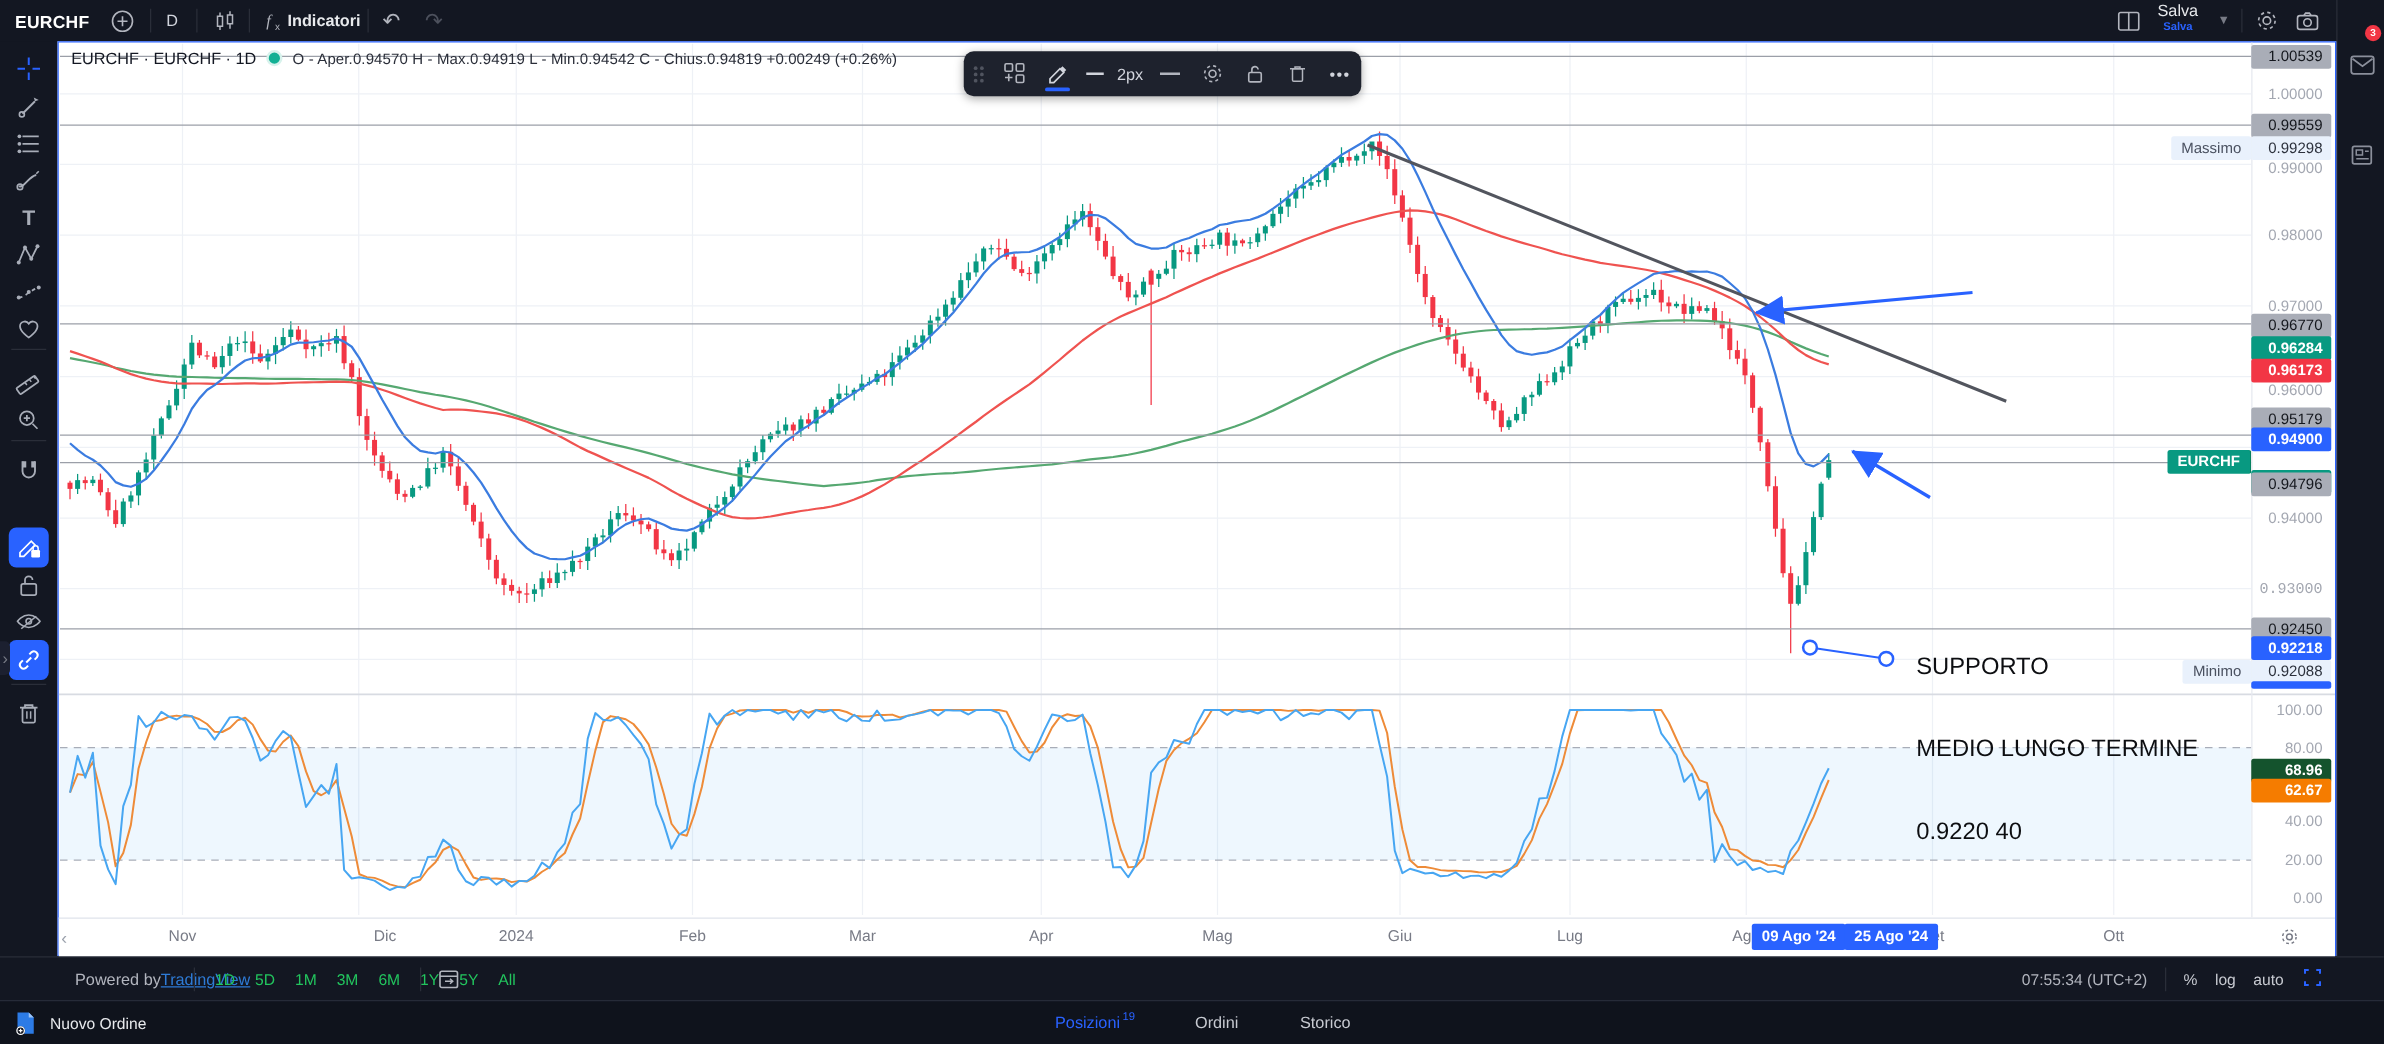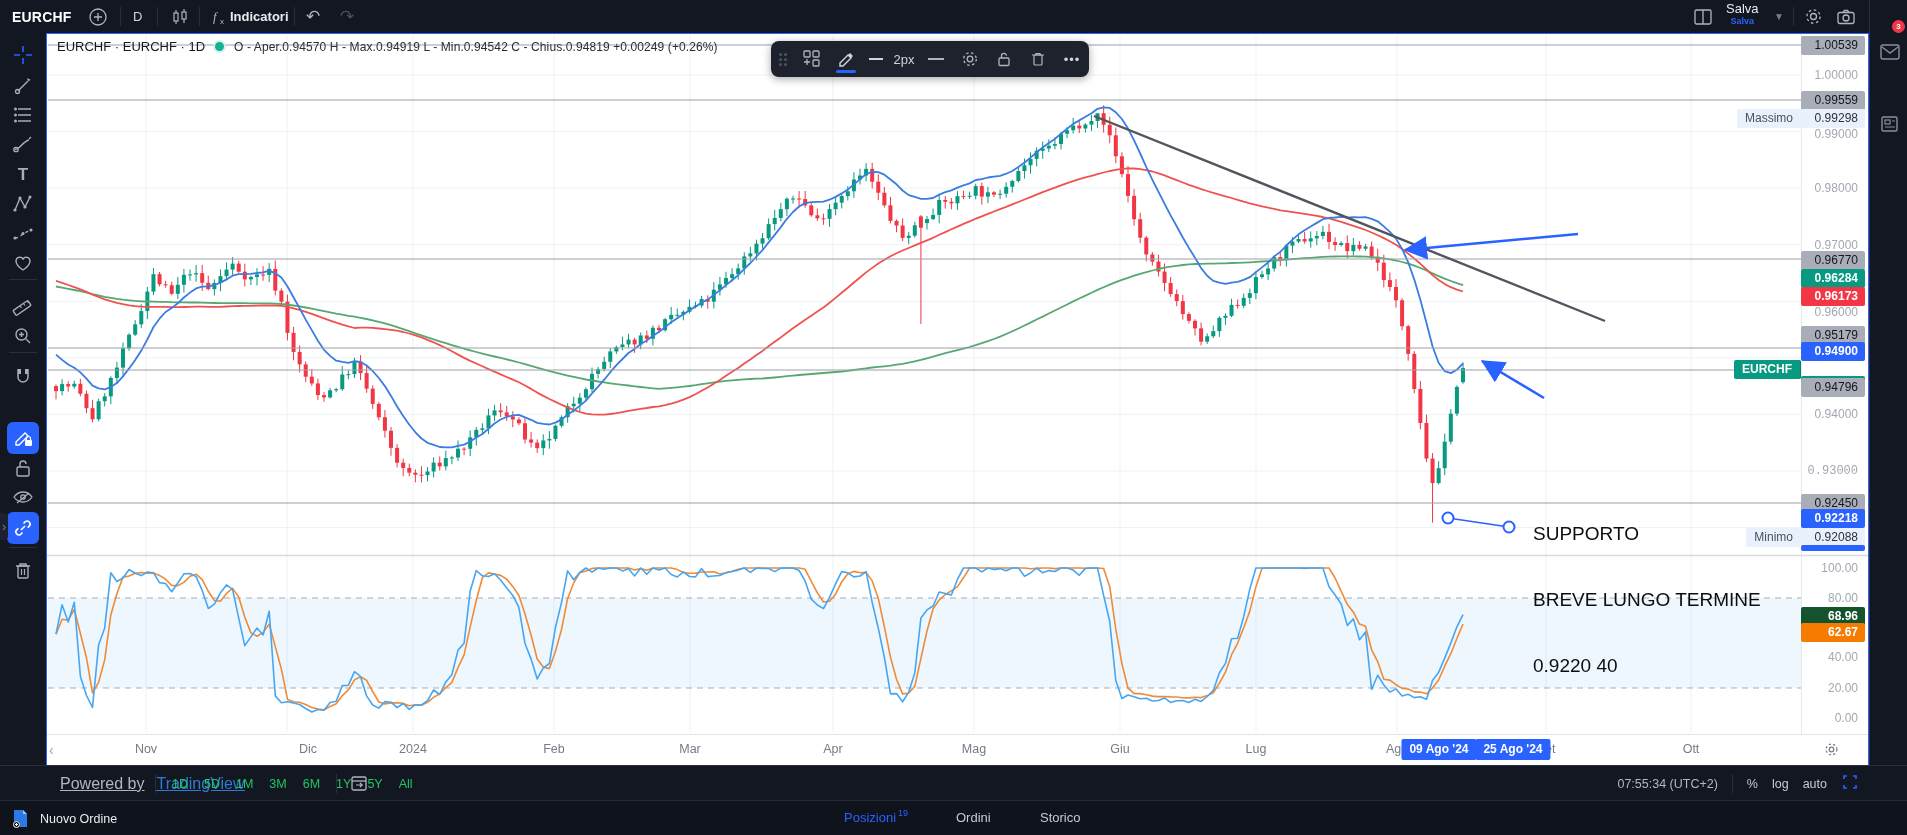--- a/index.html
+++ b/index.html
@@ -59,21 +59,21 @@
   .pl.clip{height:6px;background:#2962ff;}
   
   #time-axis{position:absolute;left:0;top:700px;width:1821px;height:30px;background:#fff;border-top:1px solid #e0e3eb;z-index:2;}
   .month{position:absolute;top:7px;transform:translateX(-50%);color:#787b86;font-size:12.5px;}
   .datebadge{position:absolute;top:4px;transform:translateX(-50%);background:#2962ff;color:#fff;font-size:12px;
     font-weight:700;height:21px;line-height:21px;padding:0 8px;border-radius:2px;white-space:nowrap;z-index:3;}
   #axis-scroll{position:absolute;left:2px;top:7px;color:#9aa0ab;font-size:14px;}
   #axis-gear{position:absolute;right:28px;top:6px;color:#787b86;}
   
   #bottom-toolbar{position:absolute;left:0;top:765px;width:1907px;height:35px;background:#131722;border-top:1px solid #2a2e39;box-sizing:border-box;}
-  #powered{position:absolute;left:60px;top:0;height:35px;display:flex;align-items:center;gap:12px;font-size:16px;color:#b2b5be;text-decoration:underline;}
+  #powered{position:absolute;left:60px;top:0;height:35px;display:flex;align-items:center;gap:0;font-size:13px;color:#b2b5be;}
   #powered a{color:#2e7bd6;text-decoration:underline;}
   #bt-sep1{position:absolute;left:155px;top:8px;width:1px;height:19px;background:#2a2e39;}
   #ranges{position:absolute;left:165px;top:0;height:35px;display:flex;align-items:center;gap:2px;}
   .range-btn{color:#22c55e;font-size:12.5px;padding:3px 7px;border-radius:4px;}
   #bt-sep2{position:absolute;left:336px;top:8px;width:1px;height:19px;background:#2a2e39;}
   #goto-date{position:absolute;left:348px;top:6px;color:#b2b5be;}
   #bt-right{position:absolute;right:48px;top:0;height:35px;display:flex;align-items:center;gap:14px;color:#c7cad1;font-size:12.5px;}
   #bt-clock{color:#b2b5be;}
   .bt-vsep{width:1px;height:19px;background:#2a2e39;}
   
@@ -851,21 +851,21 @@
       <svg width="20" height="20" viewBox="0 0 20 20">
           <path d="M4 6h12M8 6V4.5h4V6" fill="none" stroke="#b2b5be" stroke-width="1.2"></path>
           <rect x="6" y="6" width="8" height="10" rx="1" fill="none" stroke="#b2b5be" stroke-width="1.2"></rect>
         </svg>
     </div>
     <div class="ft-item ft-text" style="letter-spacing:1px;">•••</div>
   </div>
 
   <div class="ann" style="left:1486px;top:445px;">
     <div>SUPPORTO</div>
-    <div>BREVE LUNGO TERMINE</div>
+    <div>MEDIO LUNGO TERMINE</div>
     <div>0.9220 40</div>
   </div>
 
   <div id="price-labels">
       <div class="pl gray" style="top: 1.5px;">1.00539</div>
       <div class="pl plain" style="top: 31.5px;">1.00000</div>
       <div class="pl gray" style="top: 56.5px;">0.99559</div>
       <div class="pl hlval" style="top: 74.5px;">0.99298</div>
       <div class="pl-prefix hl" style="top: 74.5px;">Massimo</div>
       <div class="pl plain" style="top: 90.5px;">0.99000</div>

